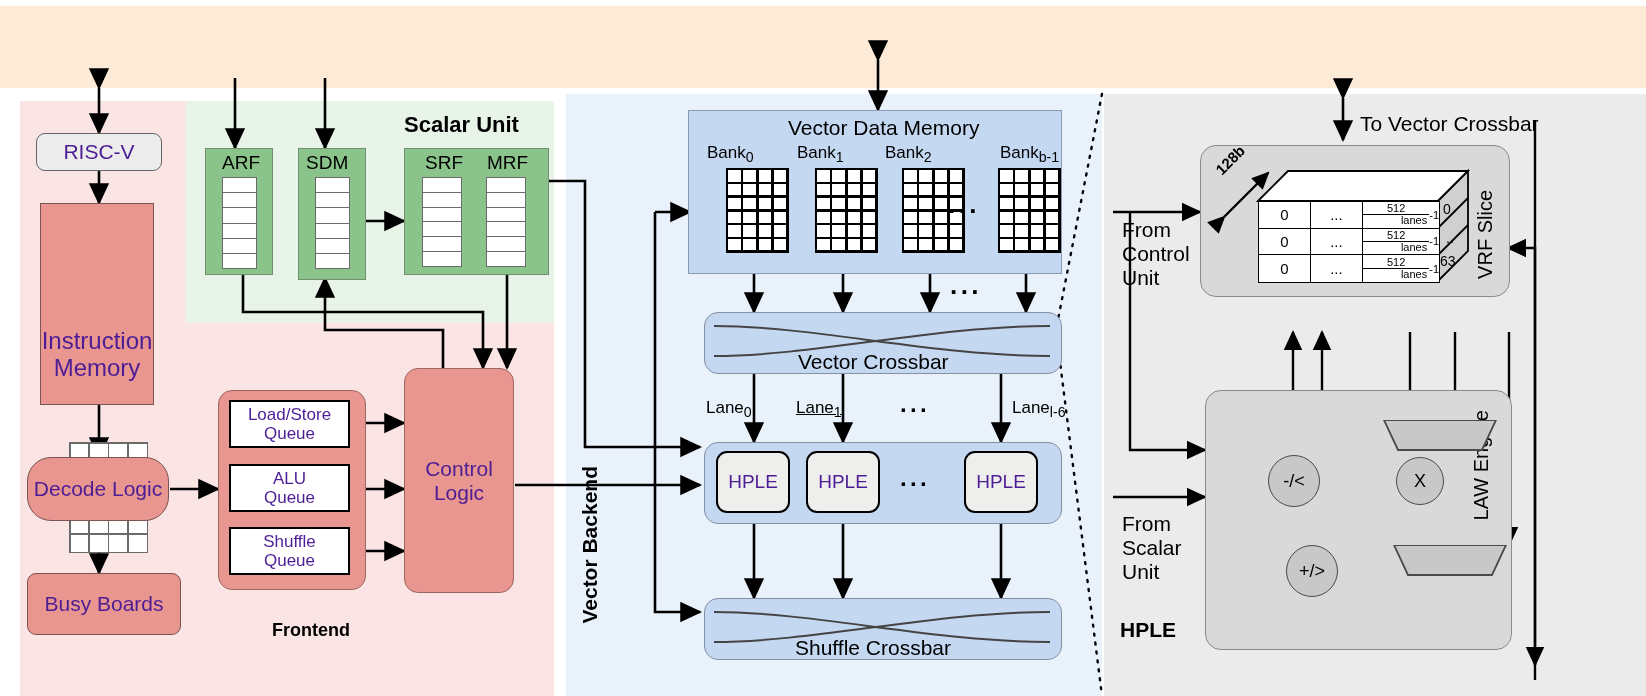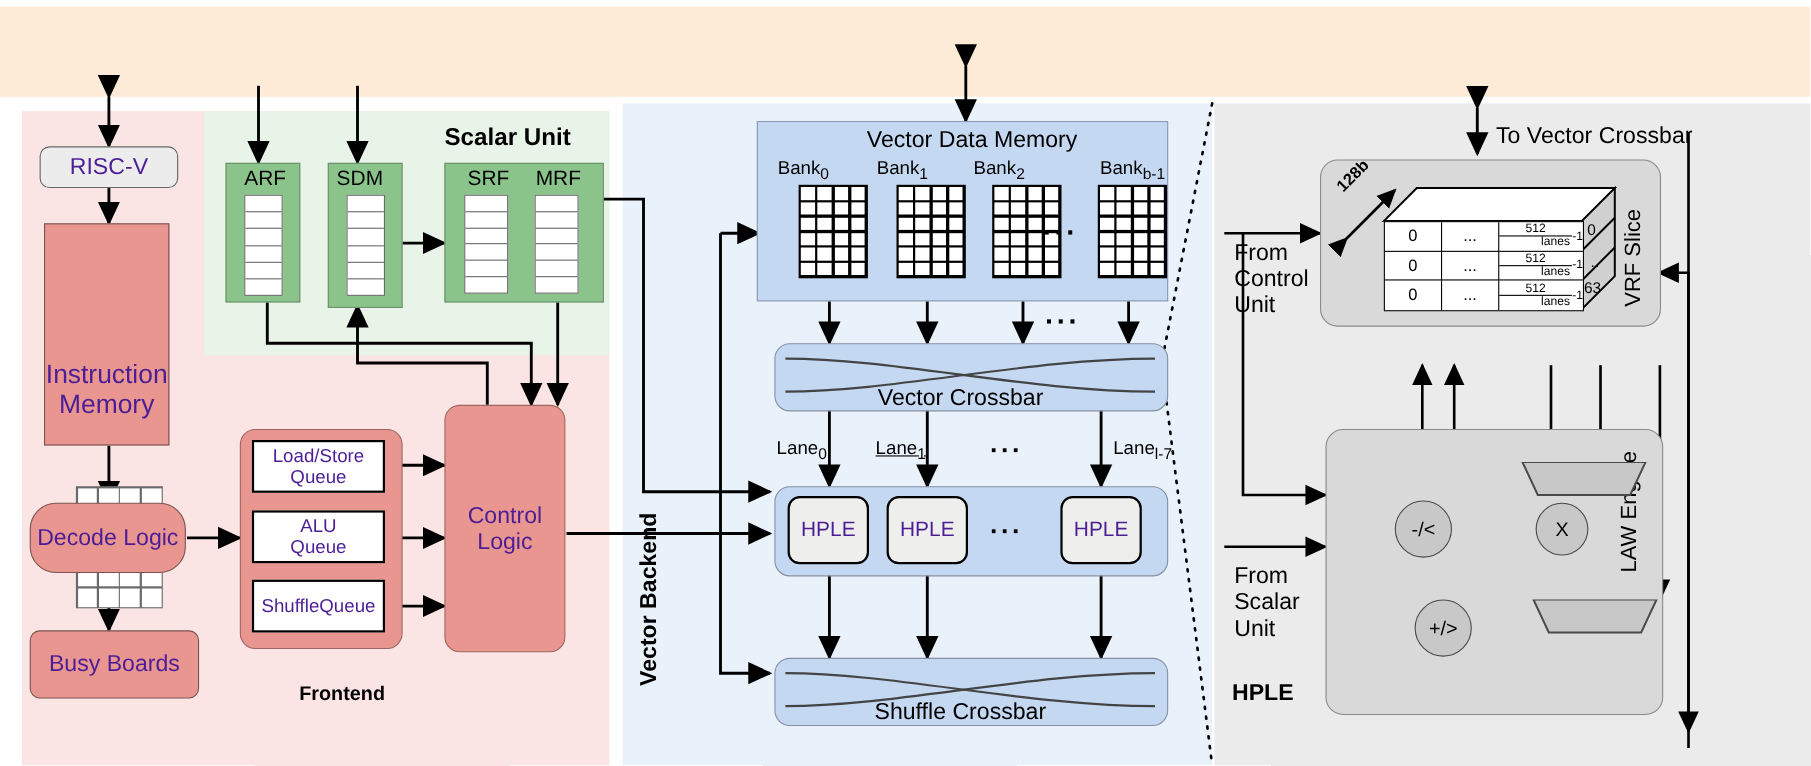--- a/index.html
+++ b/index.html
@@ -223,21 +223,21 @@
 
   <div class="box rnd red-soft" style="left:218px;top:390px;width:148px;height:200px;border-radius:14px;"></div>
   <div class="box white-box" style="left:229px;top:400px;width:121px;height:48px;font-size:17px;flex-direction:column;">
     <div>Load/Store</div>
     <div>Queue</div>
   </div>
   <div class="box white-box" style="left:229px;top:464px;width:121px;height:48px;font-size:17px;flex-direction:column;">
     <div>ALU</div>
     <div>Queue</div>
   </div>
-  <div class="box white-box" style="left:229px;top:527px;width:121px;height:48px;font-size:17px;flex-direction:row;">
+  <div class="box white-box" style="left:229px;top:527px;width:121px;height:48px;font-size:17px;flex-direction:column;">
     <div>Shuffle</div>
     <div>Queue</div>
   </div>
 
   <div class="box rnd red-soft" style="left:404px;top:368px;width:110px;height:225px;border-radius:14px;font-size:21px;flex-direction:column;">
     <div>Control</div>
     <div>Logic</div>
   </div>
 
   <div class="panel-label" style="left:272px;top:620px;font-size:18px;">
@@ -449,21 +449,21 @@
   <div class="lbl" style="left:706px;top:398px;font-size:17px;">
     <span>Lane</span><sub>0</sub>
   </div>
   <div class="lbl" style="left:796px;top:398px;font-size:17px;text-decoration:underline;">
     <span>Lane</span><sub>1</sub>
   </div>
   <div class="dots" style="left:900px;top:396px;font-size:24px;font-weight:bold;">
     <span>···</span>
   </div>
   <div class="lbl" style="left:1012px;top:398px;font-size:17px;">
-    <span>Lane</span><sub>l-7</sub>
+    <span>Lane</span><sub>l-6</sub>
   </div>
 
   <div class="blue-fill" style="position:absolute;left:704px;top:442px;width:356px;height:80px;border-radius:14px;"></div>
   <div class="box hple-chip" style="left:716px;top:451px;width:74px;height:62px;font-size:19px;">
     <span>HPLE</span>
   </div>
   <div class="box hple-chip" style="left:806px;top:451px;width:74px;height:62px;font-size:19px;">
     <span>HPLE</span>
   </div>
   <div class="dots" style="left:900px;top:470px;font-size:24px;font-weight:bold;">

